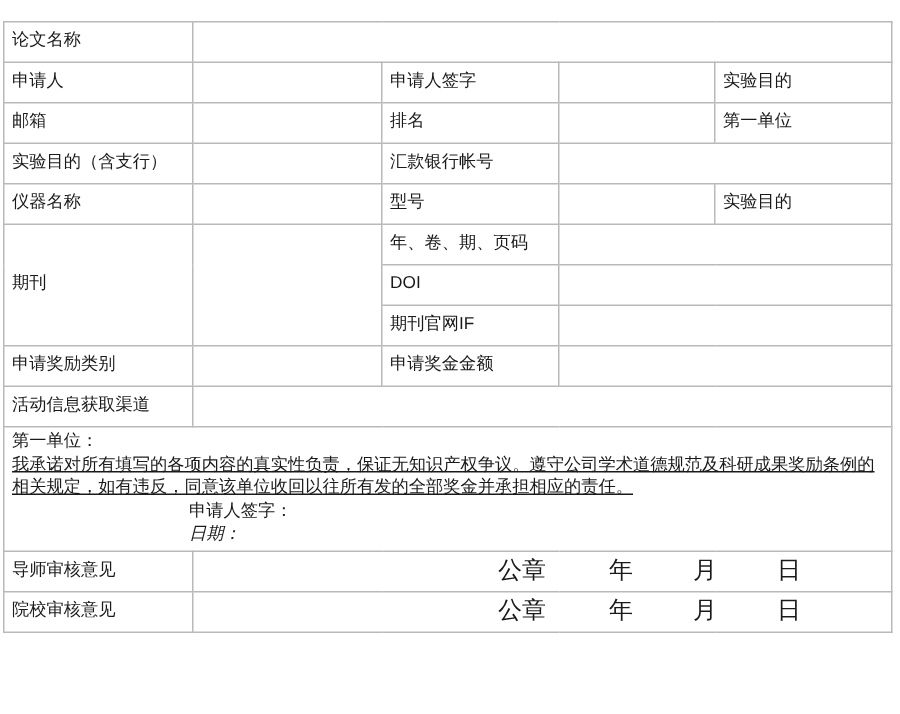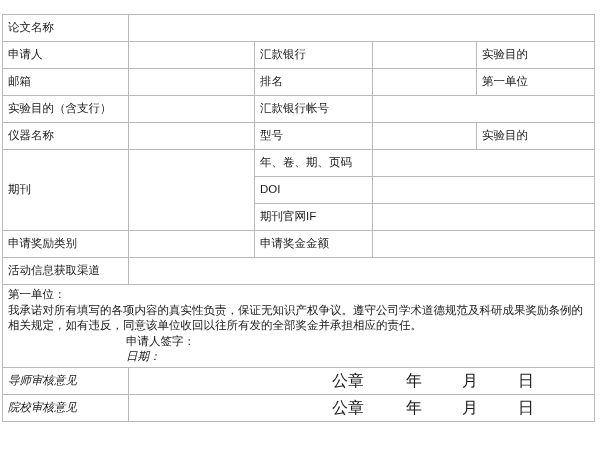--- a/index.html
+++ b/index.html
@@ -51,34 +51,34 @@
   .commit-cell {
     padding: 5px 6px 6px 6px;
     line-height: 1.55;
     font-size: 11.5px;
   }
   .commit-cell p {
     margin: 0;
   }
   .commit-body {
     text-indent: 0;
+    text-decoration: underline;
   }
   .sign-line {
     margin-top: 3px;
     padding-left: 118px;
   }
   .date-line {
     padding-left: 118px;
     font-style: italic;
   }
   
   .opinion-label {
     vertical-align: top;
     padding-top: 4px;
-    font-style: italic;
   }
   .opinion-box {
     height: 44px;
     vertical-align: bottom;
     padding: 0 8px 3px 8px;
     position: relative;
   }
   .seal-row {
     text-align: left;
     white-space: nowrap;
@@ -108,21 +108,21 @@
     <tbody>
 
       <tr>
         <td class="lbl">论文名称</td>
         <td class="blank" colspan="4"></td>
       </tr>
 
       <tr>
         <td class="lbl">申请人</td>
         <td class="blank"></td>
-        <td class="lbl">汇款银行</td>
+        <td class="lbl">申请人签字</td>
         <td class="blank"></td>
         <td class="lbl">实验目的</td>
       </tr>
 
       <tr>
         <td class="lbl">邮箱</td>
         <td class="blank"></td>
         <td class="lbl">排名</td>
         <td class="blank"></td>
         <td class="lbl">第一单位</td>

